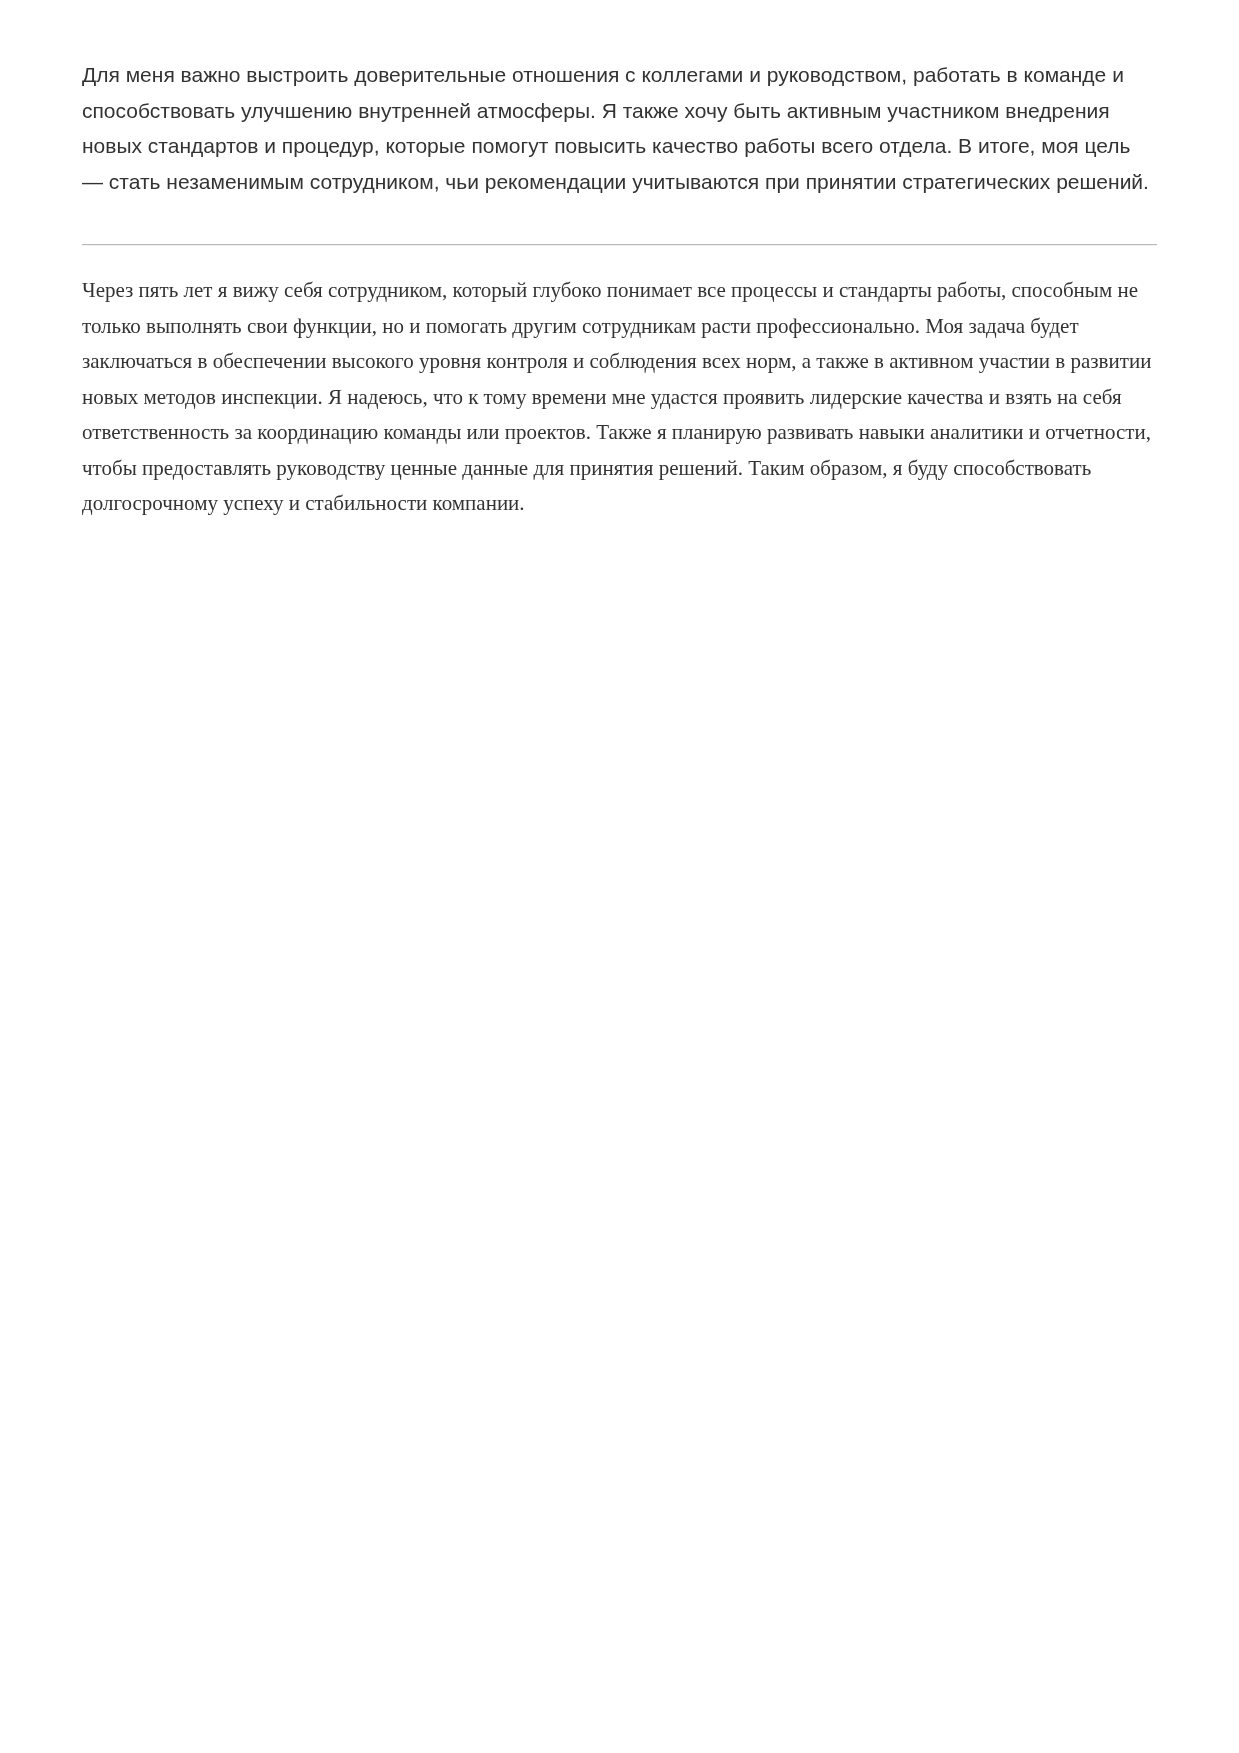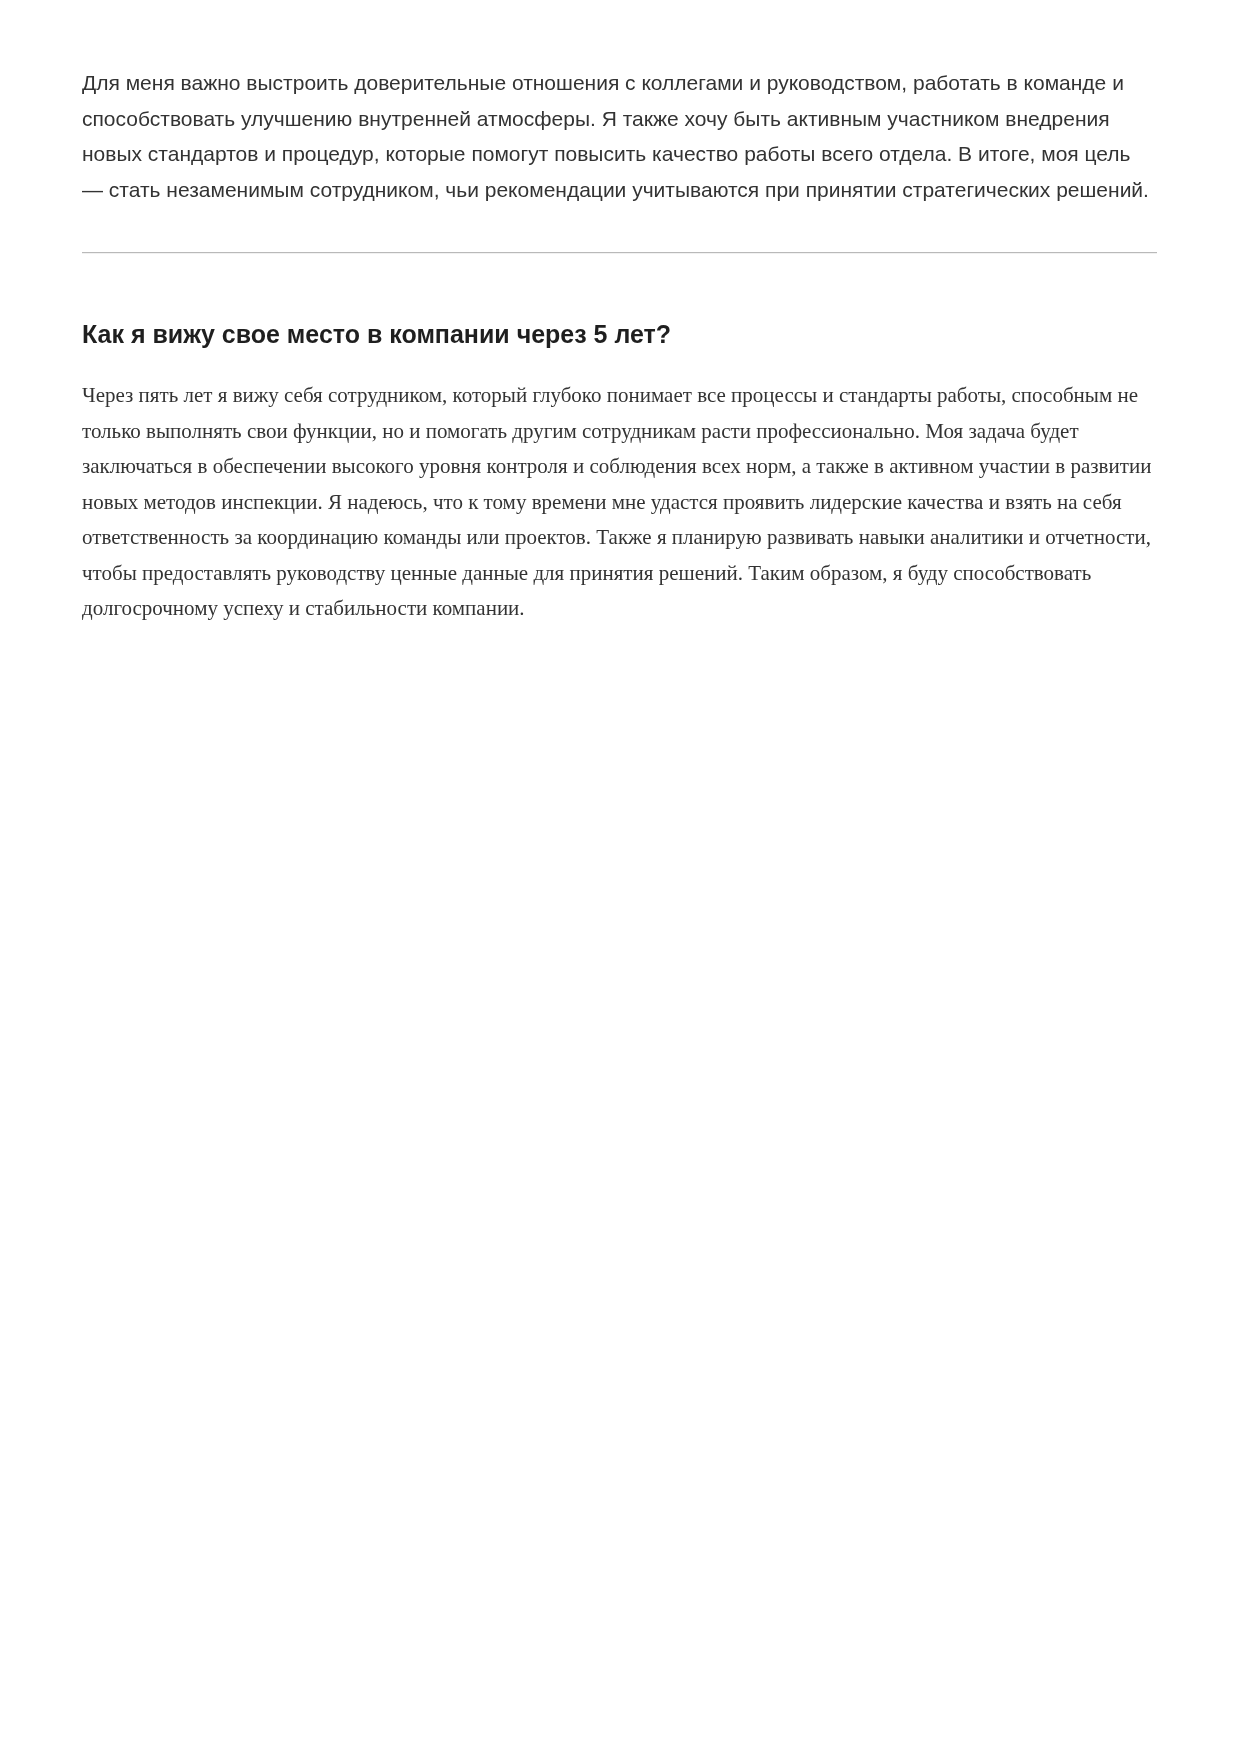--- a/index.html
+++ b/index.html
@@ -9,21 +9,21 @@
   }
   body {
     width: 1239px;
     height: 1753px;
     font-family: "Liberation Sans", "DejaVu Sans", sans-serif;
     color: #333333;
     overflow: hidden;
   }
   .article {
     width: 1075px;
-    margin: 8px auto;
+    margin: 0 auto;
     padding-top: 57px;
     box-sizing: border-box;
   }
   .body-paragraph {
     font-size: 21px;
     line-height: 35.5px;
     color: #333333;
     margin: 0;
     font-weight: 400;
   }
@@ -48,17 +48,16 @@
 </style>
 </head>
 <body>
 
 <main class="article">
 
   <p class="body-paragraph">Для меня важно выстроить доверительные отношения с коллегами и руководством, работать в команде и способствовать улучшению внутренней атмосферы. Я также хочу быть активным участником внедрения новых стандартов и процедур, которые помогут повысить качество работы всего отдела. В итоге, моя цель — стать незаменимым сотрудником, чьи рекомендации учитываются при принятии стратегических решений.</p>
 
   <hr class="section-divider">
 
-  <h2 class="section-heading">Как я вижу свое место в компании через 5 лет?</h2>
 
   <p class="body-paragraph second-paragraph">Через пять лет я вижу себя сотрудником, который глубоко понимает все процессы и стандарты работы, способным не только выполнять свои функции, но и помогать другим сотрудникам расти профессионально. Моя задача будет заключаться в обеспечении высокого уровня контроля и соблюдения всех норм, а также в активном участии в развитии новых методов инспекции. Я надеюсь, что к тому времени мне удастся проявить лидерские качества и взять на себя ответственность за координацию команды или проектов. Также я планирую развивать навыки аналитики и отчетности, чтобы предоставлять руководству ценные данные для принятия решений. Таким образом, я буду способствовать долгосрочному успеху и стабильности компании.</p>
 
 </main>
 
 </body></html>

